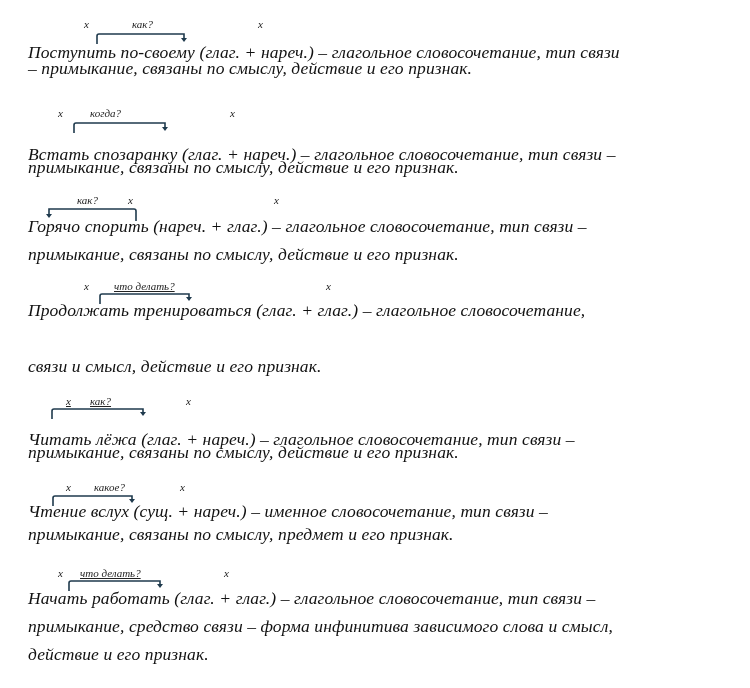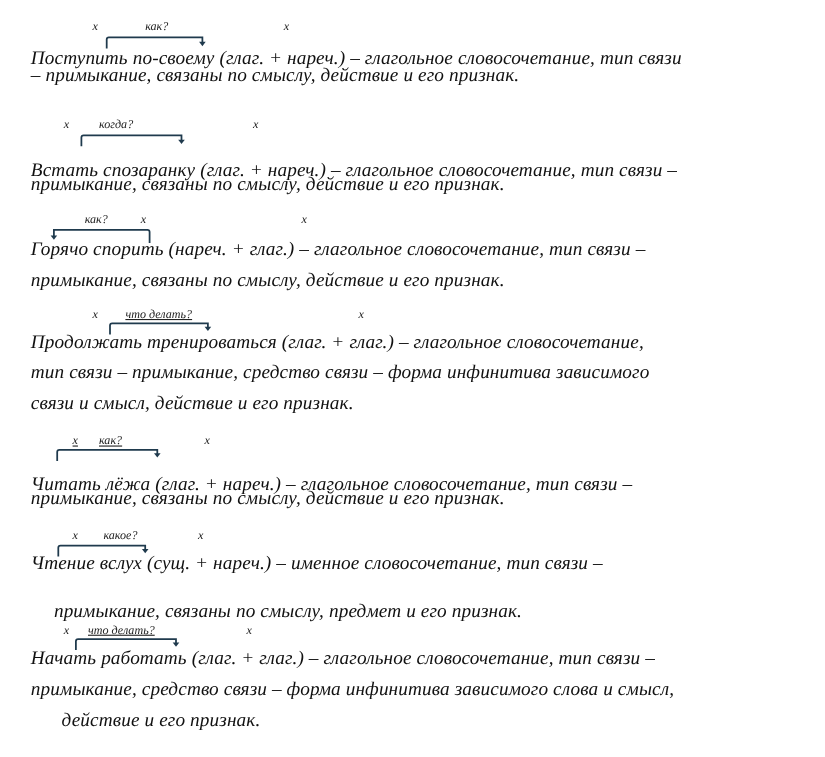--- a/index.html
+++ b/index.html
@@ -54,21 +54,20 @@
 
 <div class="entry" style="top:280px;height:100px;">
   <span class="annot" style="left:56px;top:0;">x</span>
   <span class="annot u" style="left:86px;top:0;">что делать?</span>
   <span class="annot" style="left:298px;top:0;">x</span>
   <svg class="arrow" style="left:71px;top:13px;" width="92" height="12">
     <path d="M1 11 V3 Q1 1 3 1 H90 V5" fill="none" stroke="#1f3a4d" stroke-width="1.6"></path>
     <path d="M87 4 L90 8 L93 4 Z" fill="#1f3a4d"></path>
   </svg>
   <div class="line" style="top:20px;">Продолжать тренироваться (глаг. + глаг.) – глагольное словосочетание,</div>
-  <div class="line" style="top:48px;">тип связи – примыкание, средство связи – форма инфинитива зависимого</div>
   <div class="line" style="top:76px;">связи и смысл, действие и его признак.</div>
 </div>
 
 <div class="entry" style="top:395px;height:75px;">
   <span class="annot u" style="left:38px;top:0;">x</span>
   <span class="annot u" style="left:62px;top:0;">как?</span>
   <span class="annot" style="left:158px;top:0;">x</span>
   <svg class="arrow" style="left:23px;top:13px;" width="92" height="12">
     <path d="M1 11 V3 Q1 1 3 1 H92 V5" fill="none" stroke="#1f3a4d" stroke-width="1.6"></path>
     <path d="M89 4 L92 8 L95 4 Z" fill="#1f3a4d"></path>
@@ -79,27 +78,27 @@
 
 <div class="entry" style="top:481px;height:75px;">
   <span class="annot" style="left:38px;top:0;">x</span>
   <span class="annot" style="left:66px;top:0;">какое?</span>
   <span class="annot" style="left:152px;top:0;">x</span>
   <svg class="arrow" style="left:24px;top:14px;" width="82" height="12">
     <path d="M1 11 V3 Q1 1 3 1 H80 V5" fill="none" stroke="#1f3a4d" stroke-width="1.6"></path>
     <path d="M77 4 L80 8 L83 4 Z" fill="#1f3a4d"></path>
   </svg>
   <div class="line" style="top:20px;">Чтение вслух (сущ. + нареч.) – именное словосочетание, тип связи –</div>
-  <div class="line" style="top:64px;margin-left:21px;">примыкание, связаны по смыслу, предмет и его признак.</div>
+  <div class="line" style="top:43px;">примыкание, связаны по смыслу, предмет и его признак.</div>
 </div>
 
 <div class="entry" style="top:567px;height:105px;">
   <span class="annot" style="left:30px;top:0;">x</span>
   <span class="annot u" style="left:52px;top:0;">что делать?</span>
   <span class="annot" style="left:196px;top:0;">x</span>
   <svg class="arrow" style="left:40px;top:13px;" width="94" height="12">
     <path d="M1 11 V3 Q1 1 3 1 H92 V5" fill="none" stroke="#1f3a4d" stroke-width="1.6"></path>
     <path d="M89 4 L92 8 L95 4 Z" fill="#1f3a4d"></path>
   </svg>
   <div class="line" style="top:21px;">Начать работать (глаг. + глаг.) – глагольное словосочетание, тип связи –</div>
   <div class="line" style="top:49px;">примыкание, средство связи – форма инфинитива зависимого слова и смысл,</div>
-  <div class="line" style="top:77px;margin-left:28px;">действие и его признак.</div>
+  <div class="line" style="top:77px;">действие и его признак.</div>
 </div>
 
 </body></html>

